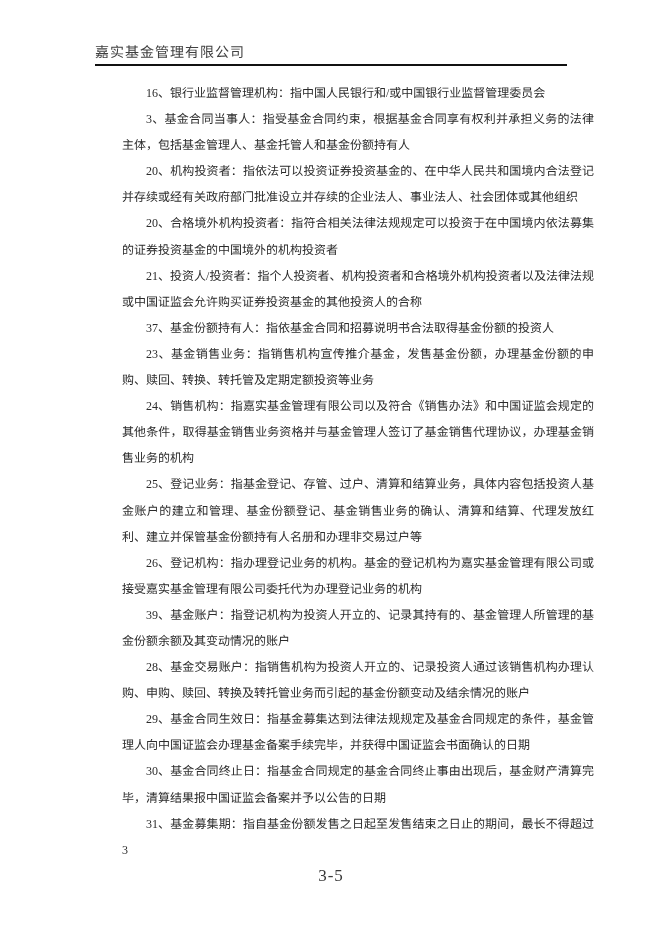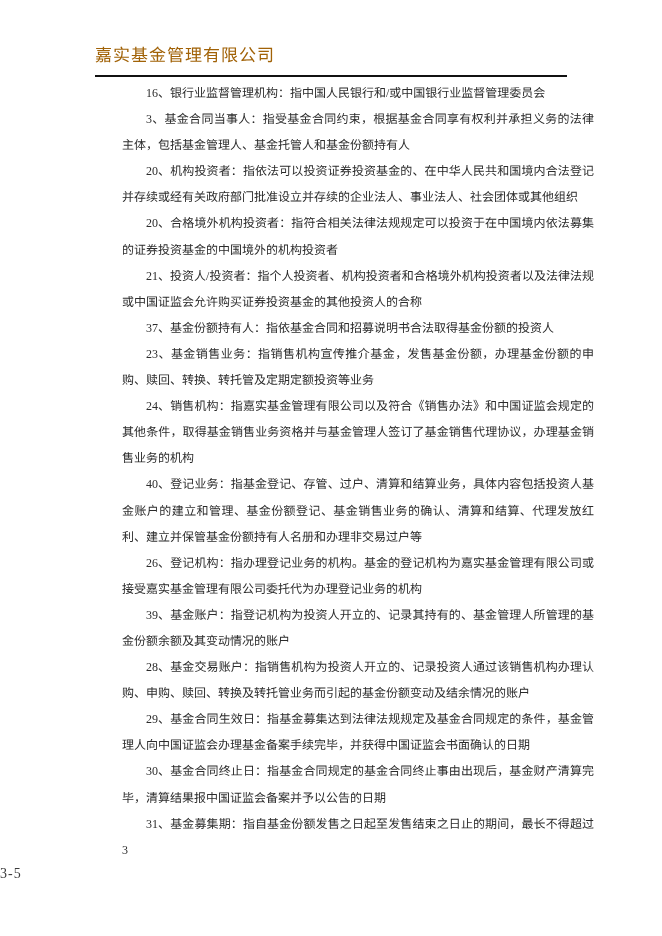--- a/index.html
+++ b/index.html
@@ -14,24 +14,24 @@
     background: #ffffff;
     overflow: hidden;
     font-family: "Liberation Serif", "DejaVu Serif", serif;
     color: #2b2b2b;
   }
   .doc-header {
     position: absolute;
     left: 95px;
     top: 41px;
     width: 472px;
-    font-size: 17px;
+    font-size: 14px;
     letter-spacing: 1px;
-    color: #a16207;
-    padding-bottom: 9px;
+    color: #404040;
+    padding-bottom: 3px;
     border-bottom: 2px solid #111111;
   }
   .doc-content {
     position: absolute;
     left: 95px;
     top: 80px;
     width: 472px;
     font-size: 12px;
     line-height: 26.1px;
     text-align: justify;
@@ -43,21 +43,22 @@
     margin: 0;
     padding: 0;
     text-indent: 2em;
     word-break: break-all;
   }
   .doc-footer {
     position: absolute;
     left: 0;
     top: 866px;
     width: 662px;
-    font-size: 14px;
+    text-align: center;
+    font-size: 17px;
     color: #3a3a3a;
     letter-spacing: 1px;
   }
 </style>
 </head>
 <body>
 
 <div class="page">
 
   <div class="doc-header">
@@ -66,21 +67,21 @@
 
   <div class="doc-content">
     <p>16、银行业监督管理机构：指中国人民银行和/或中国银行业监督管理委员会</p>
     <p>3、基金合同当事人：指受基金合同约束，根据基金合同享有权利并承担义务的法律主体，包括基金管理人、基金托管人和基金份额持有人</p>
     <p>20、机构投资者：指依法可以投资证券投资基金的、在中华人民共和国境内合法登记并存续或经有关政府部门批准设立并存续的企业法人、事业法人、社会团体或其他组织</p>
     <p>20、合格境外机构投资者：指符合相关法律法规规定可以投资于在中国境内依法募集的证券投资基金的中国境外的机构投资者</p>
     <p>21、投资人/投资者：指个人投资者、机构投资者和合格境外机构投资者以及法律法规或中国证监会允许购买证券投资基金的其他投资人的合称</p>
     <p>37、基金份额持有人：指依基金合同和招募说明书合法取得基金份额的投资人</p>
     <p>23、基金销售业务：指销售机构宣传推介基金，发售基金份额，办理基金份额的申购、赎回、转换、转托管及定期定额投资等业务</p>
     <p>24、销售机构：指嘉实基金管理有限公司以及符合《销售办法》和中国证监会规定的其他条件，取得基金销售业务资格并与基金管理人签订了基金销售代理协议，办理基金销售业务的机构</p>
-    <p>40、登记业务：指基金登记、存管、过户、清算和结算业务，具体内容包括投资人基金账户的建立和管理、基金份额登记、基金销售业务的确认、清算和结算、代理发放红利、建立并保管基金份额持有人名册和办理非交易过户等</p>
+    <p>25、登记业务：指基金登记、存管、过户、清算和结算业务，具体内容包括投资人基金账户的建立和管理、基金份额登记、基金销售业务的确认、清算和结算、代理发放红利、建立并保管基金份额持有人名册和办理非交易过户等</p>
     <p>26、登记机构：指办理登记业务的机构。基金的登记机构为嘉实基金管理有限公司或接受嘉实基金管理有限公司委托代为办理登记业务的机构</p>
     <p>39、基金账户：指登记机构为投资人开立的、记录其持有的、基金管理人所管理的基金份额余额及其变动情况的账户</p>
     <p>28、基金交易账户：指销售机构为投资人开立的、记录投资人通过该销售机构办理认购、申购、赎回、转换及转托管业务而引起的基金份额变动及结余情况的账户</p>
     <p>29、基金合同生效日：指基金募集达到法律法规规定及基金合同规定的条件，基金管理人向中国证监会办理基金备案手续完毕，并获得中国证监会书面确认的日期</p>
     <p>30、基金合同终止日：指基金合同规定的基金合同终止事由出现后，基金财产清算完毕，清算结果报中国证监会备案并予以公告的日期</p>
     <p>31、基金募集期：指自基金份额发售之日起至发售结束之日止的期间，最长不得超过 3</p>
   </div>
 
   <div class="doc-footer">
     <span>3-5</span>

